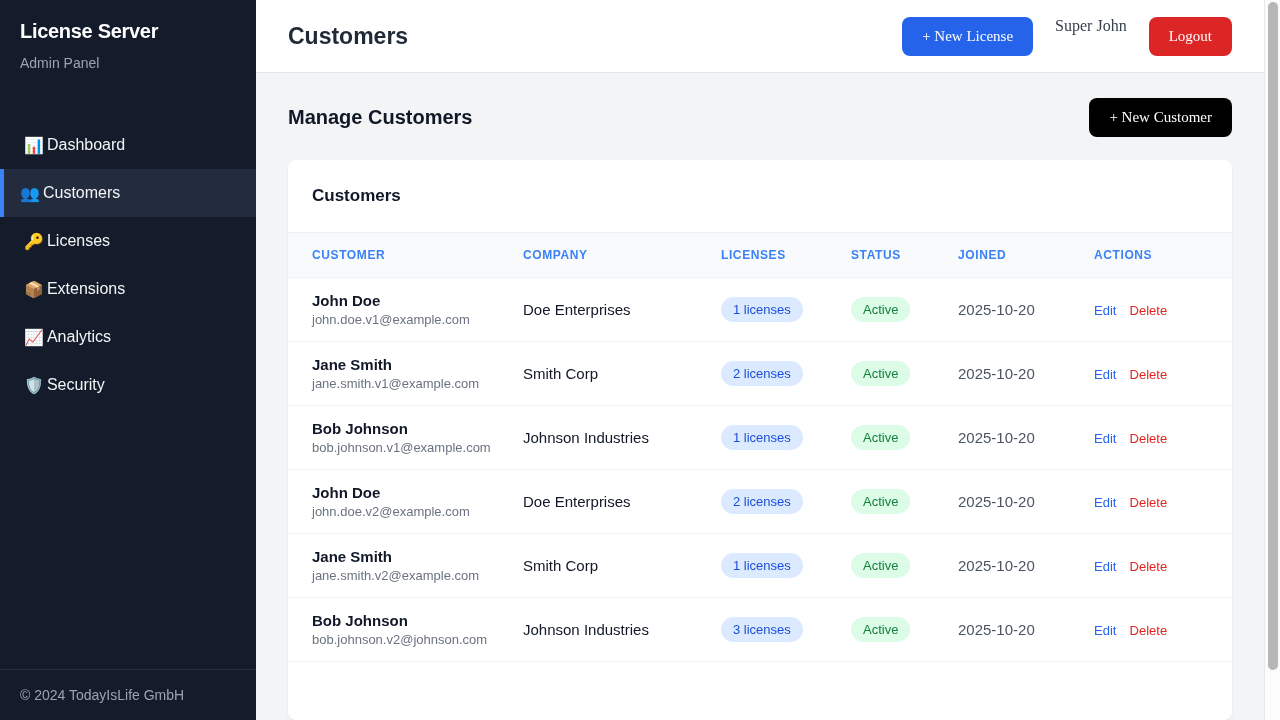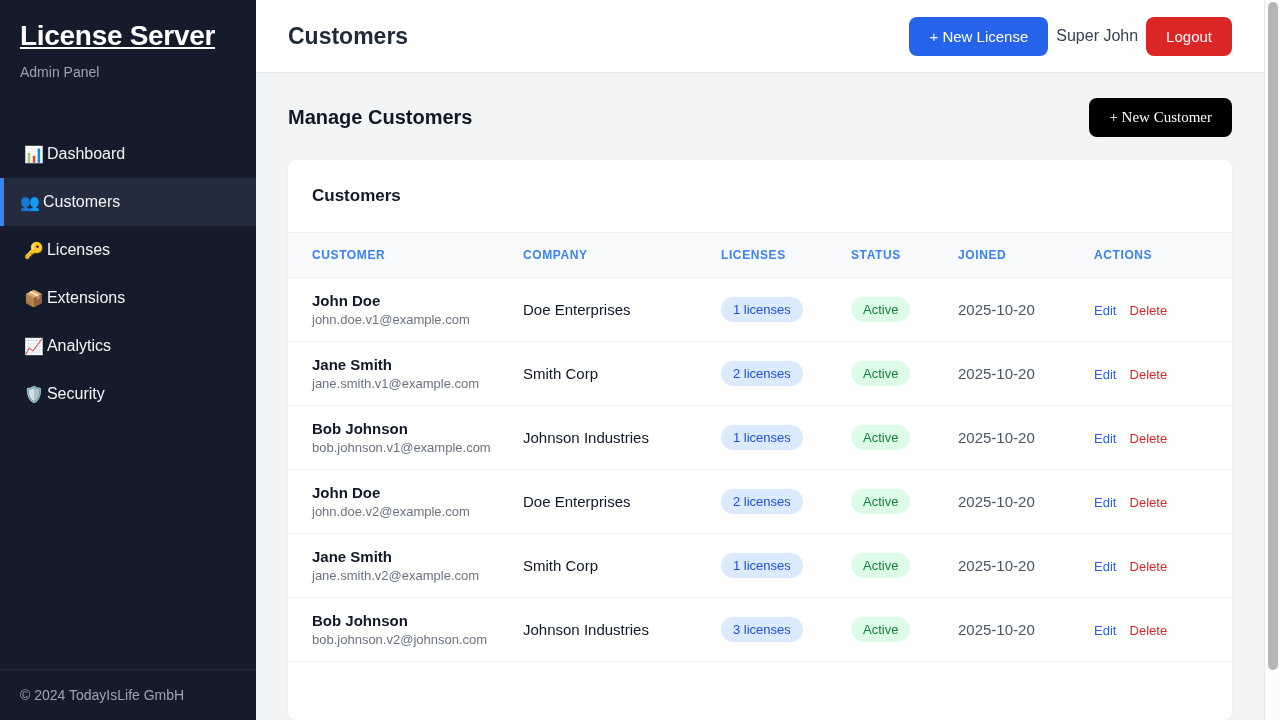--- a/index.html
+++ b/index.html
@@ -15,21 +15,21 @@
   .sidebar {
     width: 256px;
     min-width: 256px;
     height: 720px;
     background: #141c2b;
     color: #fff;
     position: relative;
     z-index: 2;
   }
   .sidebar-header { padding: 20px 20px 0 20px; }
-  .sidebar-title { font-size: 28px; font-weight: 700; letter-spacing: -0.3px; text-decoration: underline; }
+  .sidebar-title { font-size: 20px; font-weight: 700; letter-spacing: -0.3px; }
   .sidebar-subtitle { font-size: 14px; color: #9ca3af; margin-top: 12px; }
   .sidebar-nav { margin-top: 50px; }
   .nav-item {
     height: 48px;
     display: flex;
     align-items: center;
     padding-left: 20px;
     font-size: 16px;
     font-weight: 500;
     color: #f3f4f6;
@@ -55,21 +55,21 @@
   .main-col { flex: 1; display: flex; flex-direction: column; height: 720px; position: relative; }
   .topbar {
     height: 73px;
     background: #ffffff;
     border-bottom: 1px solid #e5e7eb;
     display: flex;
     align-items: center;
     padding: 0 48px 0 32px;
   }
   .topbar-title { font-size: 23px; font-weight: 700; color: #1f2937; }
-  .topbar-right { margin-left: auto; display: flex; align-items: center; gap: 8px; }
+  .topbar-right { margin-left: auto; display: flex; gap: 22px; font-family: Liberation Serif, serif; }
   .btn {
     border: none;
     border-radius: 8px;
     font-size: 15px;
     font-weight: 500;
     color: #fff;
     padding: 11px 20px;
     cursor: pointer;
     font-family: inherit;
   }

